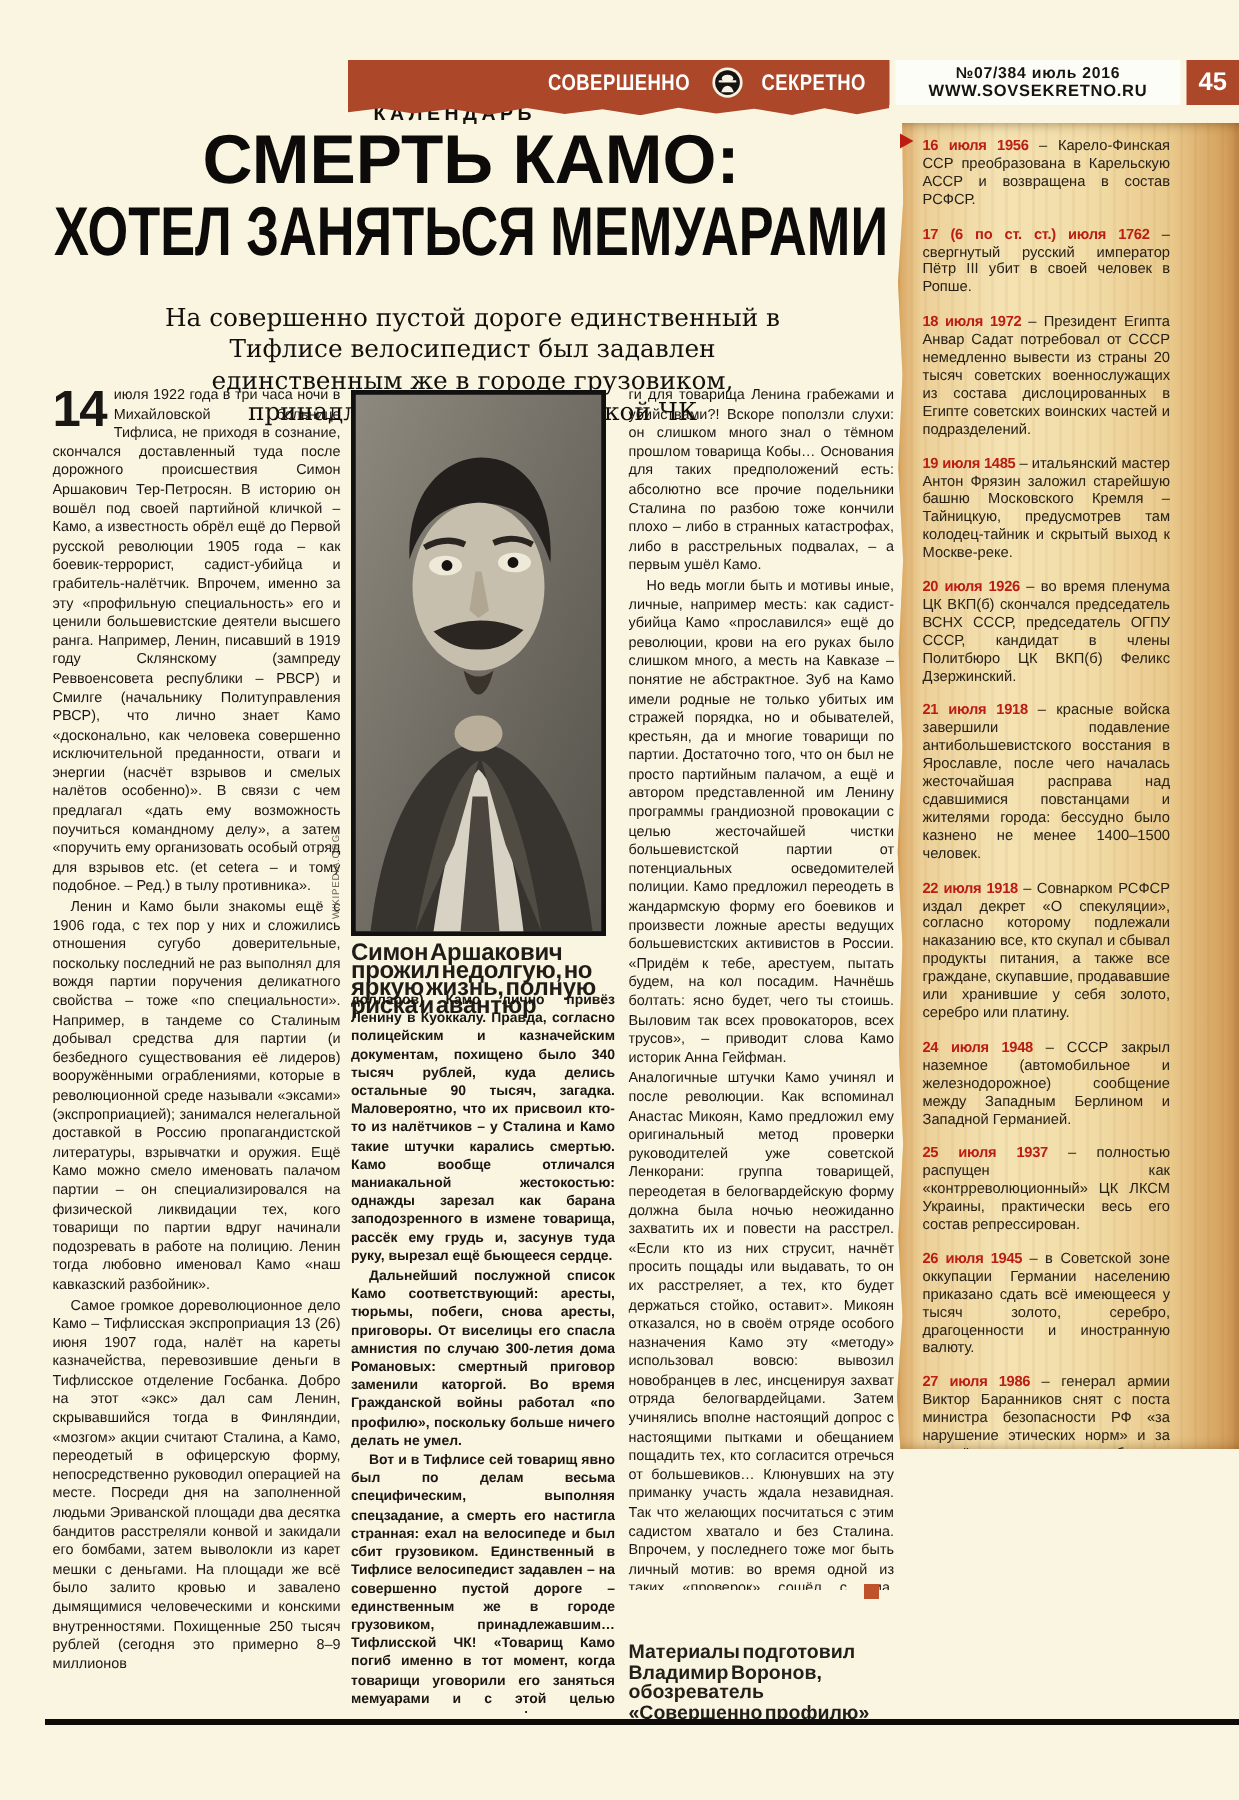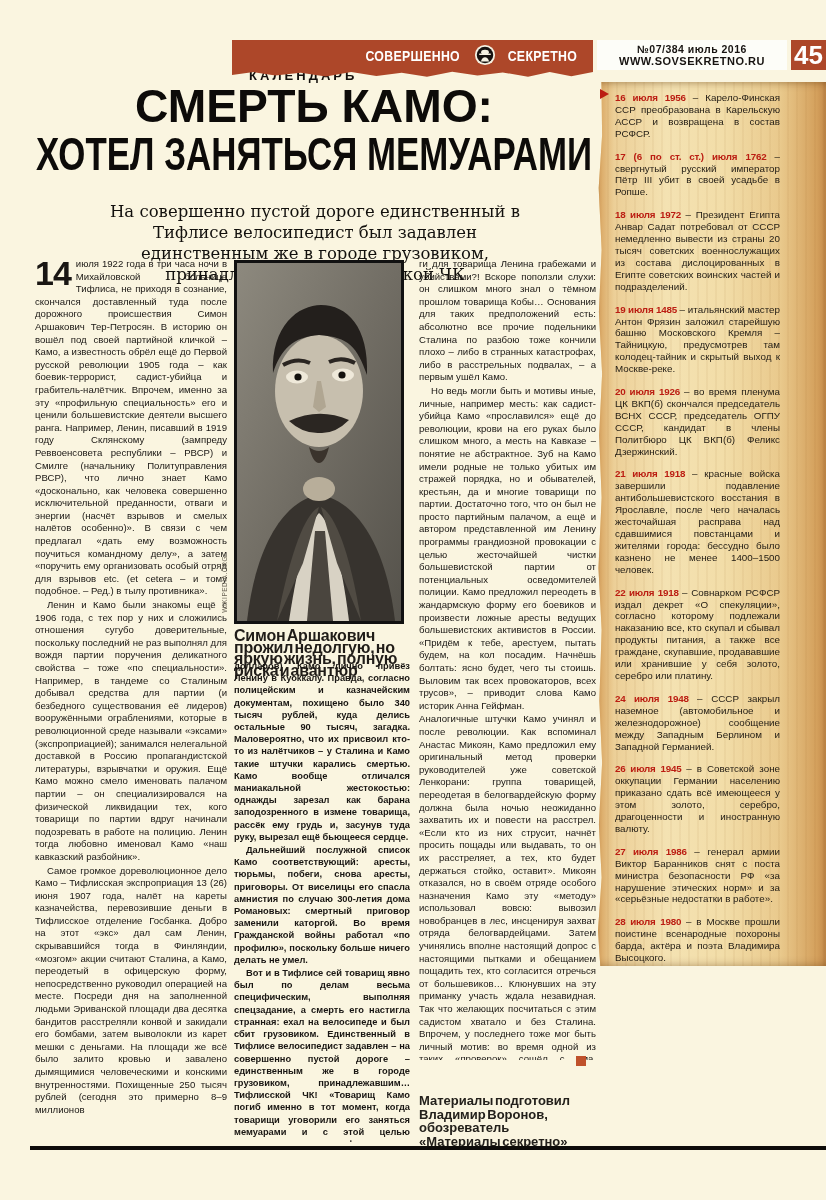--- a/index.html
+++ b/index.html
@@ -10,21 +10,21 @@
   .redbar{position:absolute;left:232px;top:40px;width:361px;height:30px;background:var(--red,#ad4729);}
   .redbar::after{content:"";position:absolute;left:0;right:0;top:100%;height:7px;background:var(--red,#ad4729);
     clip-path:polygon(0 0,100% 0,100% 28%,94% 88%,88% 30%,82% 95%,75% 35%,68% 80%,61% 25%,54% 98%,47% 40%,40% 85%,33% 28%,26% 92%,19% 38%,12% 80%,6% 30%,0 70%);}
   .kicker{position:absolute;left:17px;top:8px;font-size:13px;font-weight:bold;letter-spacing:3px;color:#14100d;margin-top:20px;}
   .brand{position:absolute;right:8px;top:4px;display:flex;align-items:center;gap:4px;color:#fff;font-weight:bold;font-size:15px;letter-spacing:.4px;white-space:nowrap;}
   .brand .word{transform:scaleX(.82);transform-origin:center;}
   .logo-circle{width:22px;height:22px;flex:0 0 auto;}
   .issueblock{position:absolute;left:597px;top:40px;width:190px;height:30px;background:#fdfdf8;display:flex;flex-direction:column;justify-content:center;align-items:center;font-weight:bold;color:#171310;text-align:right;}
   .issueblock .l1{font-size:10.5px;letter-spacing:.5px;}
   .issueblock .l2{font-size:11px;letter-spacing:.5px;}
-  .pagenum{position:absolute;left:791px;top:40px;width:35px;height:30px;background:var(--red,#ad4729);color:#fff;font-size:26px;font-weight:bold;display:flex;align-items:center;justify-content:center;}
+  .pagenum{position:absolute;left:791px;top:40px;width:35px;height:30px;background:var(--red,#ad4729);color:#fff;font-size:17px;font-weight:bold;display:flex;align-items:center;justify-content:center;}
 
   
   .headline{position:absolute;left:33px;top:84px;width:562px;height:98px;}
   .headline text{font-family:"Liberation Sans",sans-serif;font-weight:bold;fill:#0d0b09;}
   .subtitle{position:absolute;left:100px;top:184px;width:430px;text-align:center;font-family:"DejaVu Serif",serif;font-size:16.5px;line-height:21px;color:#12100d;}
 
   
   .col{position:absolute;text-align:justify;color:#191613;font-size:9.6px;line-height:12.6px;overflow:hidden;}
   .col p{margin:0;}
   .col p.ind{text-indent:12px;}
@@ -136,32 +136,33 @@
   <div class="col col3" id="col3">
       <p class="para">ги для товарища Ленина грабежами и убийствами?! Вскоре поползли слухи: он слишком много знал о тёмном прошлом товарища Кобы… Основания для таких предположений есть: абсолютно все прочие подельники Сталина по разбою тоже кончили плохо – либо в странных катастрофах, либо в расстрельных подвалах, – а первым ушёл Камо.</p>
       <p class="para ind">Но ведь могли быть и мотивы иные, личные, например месть: как садист-убийца Камо «прославился» ещё до революции, крови на его руках было слишком много, а месть на Кавказе – понятие не абстрактное. Зуб на Камо имели родные не только убитых им стражей порядка, но и обывателей, крестьян, да и многие товарищи по партии. Достаточно того, что он был не просто партийным палачом, а ещё и автором представленной им Ленину программы грандиозной провокации с целью жесточайшей чистки большевистской партии от потенциальных осведомителей полиции. Камо предложил переодеть в жандармскую форму его боевиков и произвести ложные аресты ведущих большевистских активистов в России. «Придём к тебе, арестуем, пытать будем, на кол посадим. Начнёшь болтать: ясно будет, чего ты стоишь. Выловим так всех провокаторов, всех трусов», – приводит слова Камо историк Анна Гейфман.</p>
       <p class="para">Аналогичные штучки Камо учинял и после революции. Как вспоминал Анастас Микоян, Камо предложил ему оригинальный метод проверки руководителей уже советской Ленкорани: группа товарищей, переодетая в белогвардейскую форму должна была ночью неожиданно захватить их и повести на расстрел. «Если кто из них струсит, начнёт просить пощады или выдавать, то он их расстреляет, а тех, кто будет держаться стойко, оставит». Микоян отказался, но в своём отряде особого назначения Камо эту «методу» использовал вовсю: вывозил новобранцев в лес, инсценируя захват отряда белогвардейцами. Затем учинялись вполне настоящий допрос с настоящими пытками и обещанием пощадить тех, кто согласится отречься от большевиков… Клюнувших на эту приманку участь ждала незавидная. Так что желающих посчитаться с этим садистом хватало и без Сталина. Впрочем, у последнего тоже мог быть личный мотив: во время одной из таких «проверок» сошёл с ума, получив сильнейшую психическую травму, боец отряда Камо Фёдор Аллилуев – брат Надежды Аллилуевой, жены Сталина…</p>
     </div>
 
   <div class="endmark"></div>
   <div class="byline">
     <div>Материалы подготовил</div>
     <div>Владимир Воронов, обозреватель</div>
-    <div>«Материалы секретно»</div>
+    <div>«Совершенно профилю»</div>
   </div>
 
   <aside class="sidebar" id="sidebar">
       <p class="entry"><span class="edate">16 июля 1956 </span><span>– Карело-Финская ССР преобразована в Карельскую АССР и возвращена в состав РСФСР.</span></p>
-      <p class="entry"><span class="edate">17 (6 по ст. ст.) июля 1762 </span><span>– свергнутый русский император Пётр III убит в своей усадьбе в Ропше.</span></p>
+      <p class="entry"><span class="edate">17 (6 по ст. ст.) июля 1762 </span><span>– свергнутый русский император Пётр III убит в своей человек в Ропше.</span></p>
       <p class="entry"><span class="edate">18 июля 1972 </span><span>– Президент Египта Анвар Садат потребовал от СССР немедленно вывести из страны 20 тысяч советских военнослужащих из состава дислоцированных в Египте советских воинских частей и подразделений.</span></p>
       <p class="entry"><span class="edate">19 июля 1485 </span><span>– итальянский мастер Антон Фрязин заложил старейшую башню Московского Кремля – Тайницкую, предусмотрев там колодец-тайник и скрытый выход к Москве-реке.</span></p>
       <p class="entry"><span class="edate">20 июля 1926 </span><span>– во время пленума ЦК ВКП(б) скончался председатель ВСНХ СССР, председатель ОГПУ СССР, кандидат в члены Политбюро ЦК ВКП(б) Феликс Дзержинский.</span></p>
       <p class="entry"><span class="edate">21 июля 1918 </span><span>– красные войска завершили подавление антибольшевистского восстания в Ярославле, после чего началась жесточайшая расправа над сдавшимися повстанцами и жителями города: бессудно было казнено не менее 1400–1500 человек.</span></p>
       <p class="entry"><span class="edate">22 июля 1918 </span><span>– Совнарком РСФСР издал декрет «О спекуляции», согласно которому подлежали наказанию все, кто скупал и сбывал продукты питания, а также все граждане, скупавшие, продававшие или хранившие у себя золото, серебро или платину.</span></p>
       <p class="entry"><span class="edate">24 июля 1948 </span><span>– СССР закрыл наземное (автомобильное и железнодорожное) сообщение между Западным Берлином и Западной Германией.</span></p>
-      <p class="entry"><span class="edate">26 июля 1945 </span><span>– в Советской зоне оккупации Германии населению приказано сдать всё имеющееся у этом золото, серебро, драгоценности и иностранную валюту.</span></p>
+      <p class="entry"><span class="edate">25 июля 1937 </span><span>– полностью распущен как «контрреволюционный» ЦК ЛКСМ Украины, практически весь его состав репрессирован.</span></p>
+      <p class="entry"><span class="edate">26 июля 1945 </span><span>– в Советской зоне оккупации Германии населению приказано сдать всё имеющееся у тысяч золото, серебро, драгоценности и иностранную валюту.</span></p>
       <p class="entry"><span class="edate">27 июля 1986 </span><span>– генерал армии Виктор Баранников снят с поста министра безопасности РФ «за нарушение этических норм» и за «серьёзные недостатки в работе».</span></p>
       <p class="entry"><span class="edate">28 июля 1980 </span><span>– в Москве прошли поистине всенародные похороны барда, актёра и поэта Владимира Высоцкого.</span></p>
     </aside>
   <div class="marker-icon"></div>
 
   <div class="bottom-rule"></div>
 </div>
 
 </body></html>

